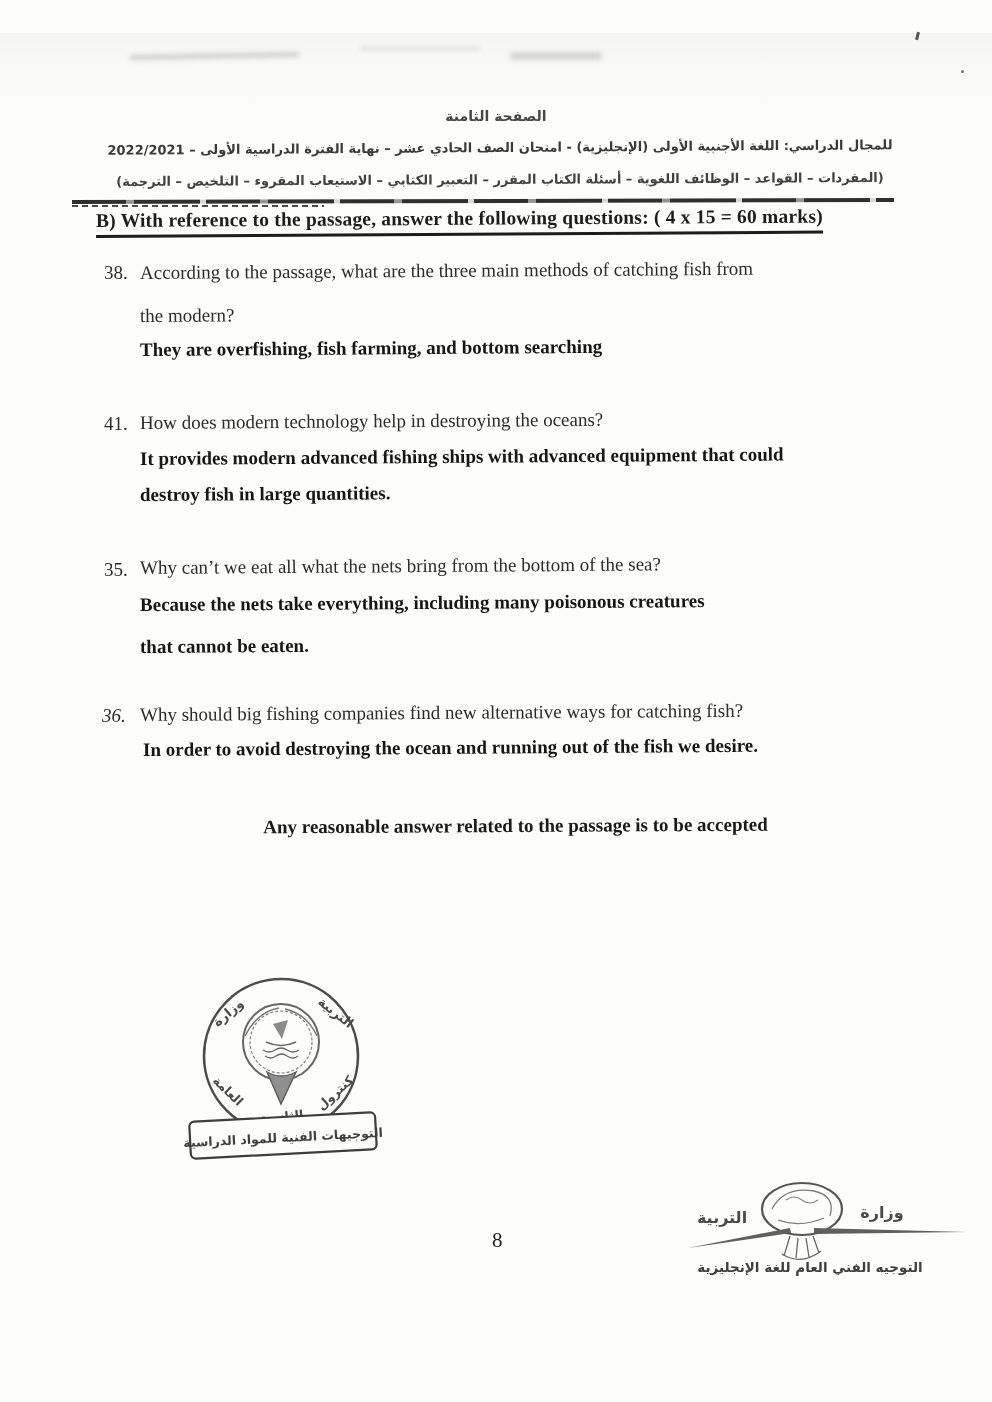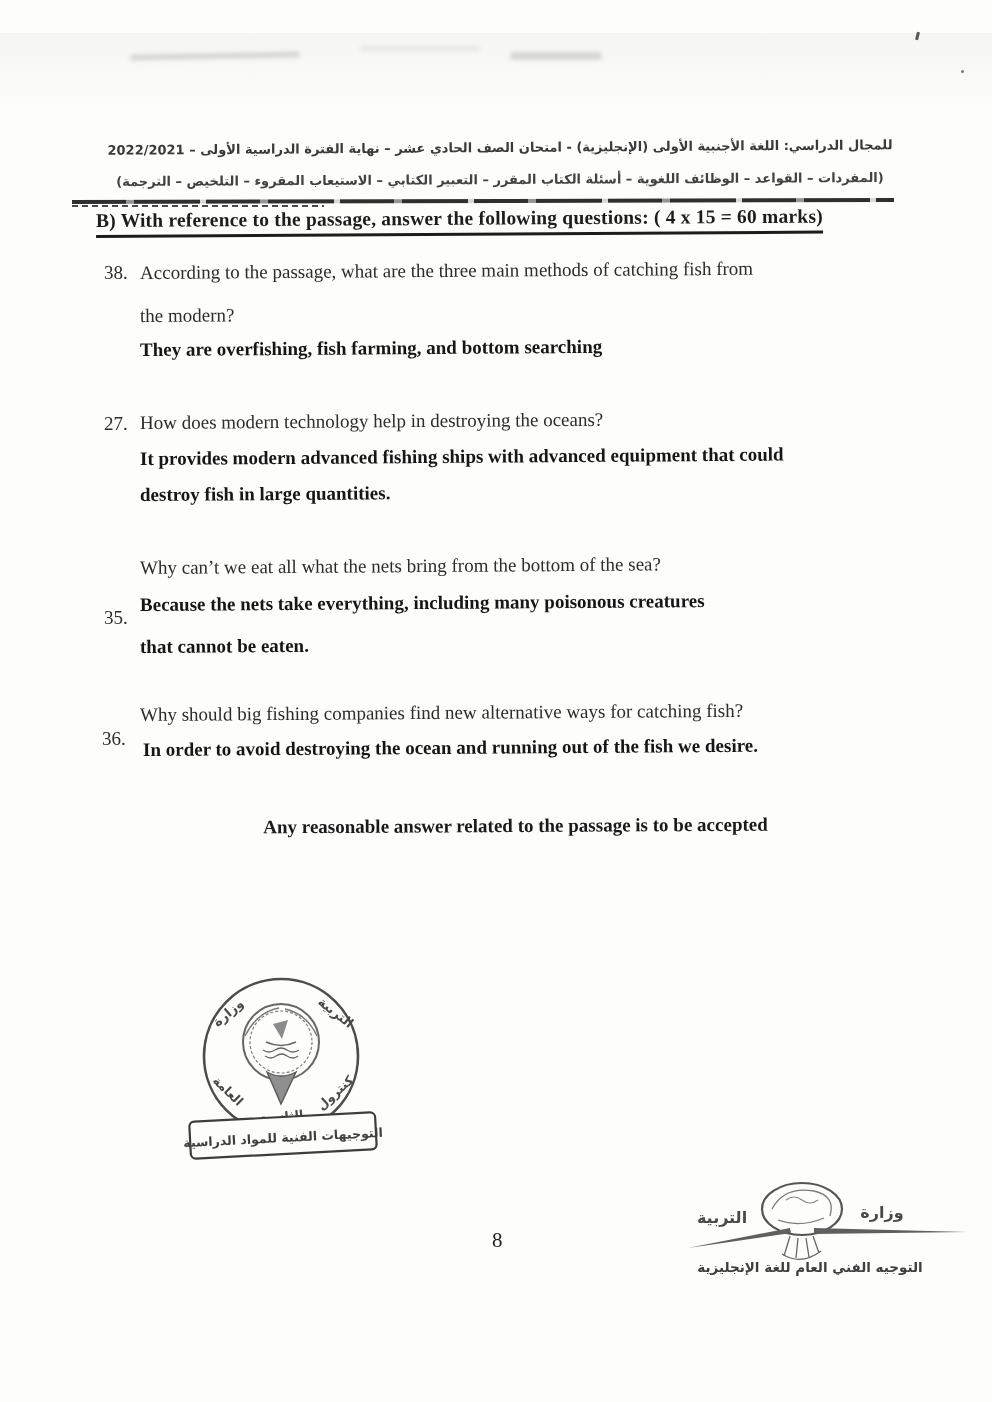--- a/index.html
+++ b/index.html
@@ -54,43 +54,44 @@
 
 <div class="page">
 
   <div class="scan-band"></div>
   <div class="smudge" style="top:53px; left:130px; width:170px; height:6px; transform:rotate(-1deg);"></div>
   <div class="smudge" style="top:52px; left:510px; width:92px; height:8px;"></div>
   <div class="smudge" style="top:46px; left:360px; width:120px; height:5px; opacity:0.5;"></div>
   <div class="tickmark" style="top:32px; left:916px; width:3px; height:8px; transform:rotate(14deg);"></div>
   <div class="tickmark" style="top:70px; left:961px; width:3px; height:3px; border-radius:50%; background:#777;"></div>
 
+  <div class="ar ar-title">الصفحة الثامنة</div>
   <div class="ar ar-line ar-line2">للمجال الدراسي: اللغة الأجنبية الأولى (الإنجليزية)  -  امتحان الصف الحادي عشر – نهاية الفترة الدراسية الأولى – 2022/2021</div>
   <div class="ar ar-line ar-line3">(المفردات – القواعد – الوظائف اللغوية – أسئلة الكتاب المقرر – التعبير الكتابي – الاستيعاب المقروء – التلخيص – الترجمة)</div>
   <div class="divider"></div>
   <div class="divider-sub"></div>
 
   <div class="b-heading">B) With reference to the passage, answer the following questions: ( 4 x 15 = 60 marks)</div>
 
   <div class="qnum" style="top:262px;">38.</div>
   <div class="qline" style="top:262px;">According to the passage, what are the three main methods of catching fish from</div>
   <div class="qline" style="top:305px;">the modern?</div>
   <div class="qline ans" style="top:339px;">They are overfishing, fish farming, and bottom searching</div>
 
-  <div class="qnum" style="top:413px;">27.</div>
+  <div class="qnum" style="top:413px;">41.</div>
   <div class="qline" style="top:412px;">How does modern technology help in destroying the oceans?</div>
   <div class="qline ans" style="top:448px;">It provides modern advanced fishing ships with advanced equipment that could</div>
   <div class="qline ans" style="top:484px;">destroy fish in large quantities.</div>
 
-  <div class="qnum" style="top:559px;margin-top:48px;">35.</div>
+  <div class="qnum" style="top:559px;">35.</div>
   <div class="qline" style="top:557px;">Why can’t we eat all what the nets bring from the bottom of the sea?</div>
   <div class="qline ans" style="top:594px;">Because the nets take everything, including many poisonous creatures</div>
   <div class="qline ans" style="top:636px;">that cannot be eaten.</div>
 
-  <div class="qnum" style="top:728px; left:102px;">36.</div>
+  <div class="qnum" style="top:705px; left:102px;font-style:italic;">36.</div>
   <div class="qline" style="top:704px;">Why should big fishing companies find new alternative ways for catching fish?</div>
   <div class="qline ans" style="top:739px; left:143px;">In order to avoid destroying the ocean and running out of the fish we desire.</div>
 
   <div class="note-line">Any reasonable answer related to the passage is to be accepted</div>
 
   <svg class="stamp-svg" width="200" height="200" viewBox="0 0 200 200">
     <g stroke="#4c4c4c" fill="none">
       <circle cx="98" cy="90" r="77" stroke-width="2.6"></circle>
 
       <g stroke="#666">

